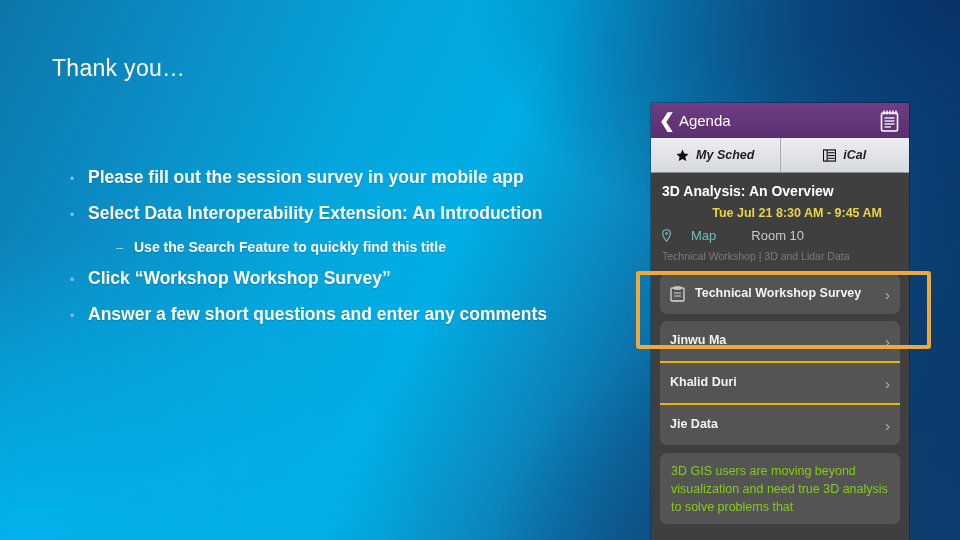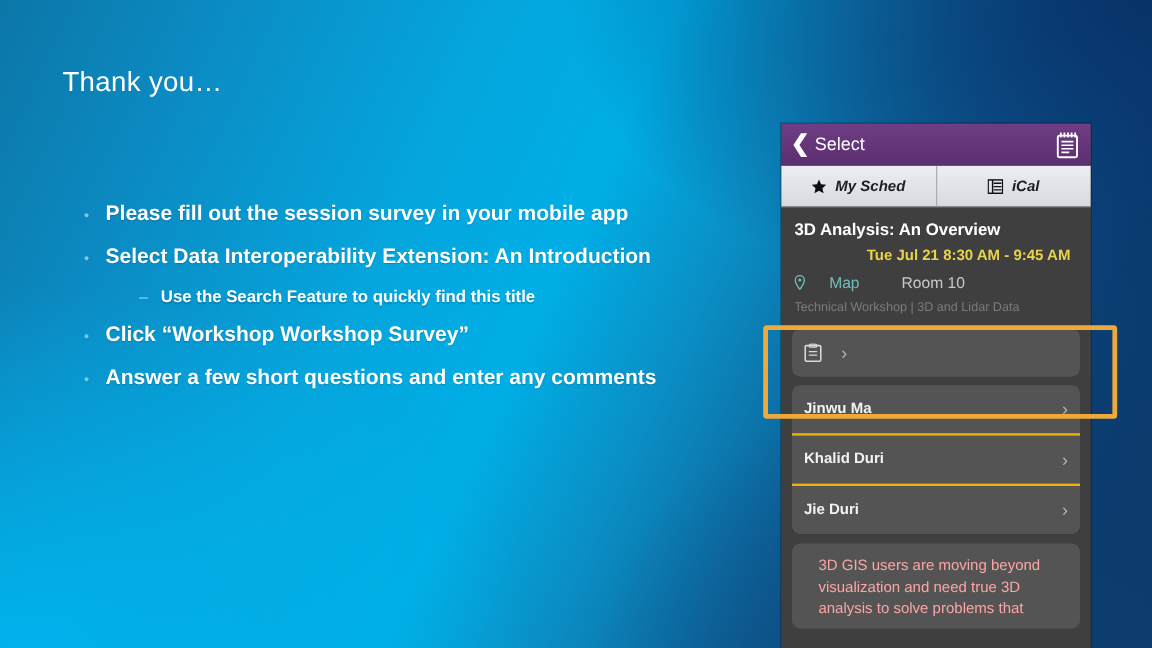--- a/index.html
+++ b/index.html
@@ -151,21 +151,21 @@
     font-size: 12.5px;
     font-weight: bold;
     color: #1c1c22;
     font-style: italic;
   }
   .seg + .seg { border-left: 1px solid #a9acb2; }
   .seg-ico { display: inline-flex; align-items: center; }
 
   
   .session {
-    padding: 10px 17px 5px 11px;
+    padding: 10px 27px 5px 11px;
     background: #3f3f3f;
   }
   .sess-title {
     font-size: 14px;
     font-weight: bold;
     color: #ffffff;
     margin-bottom: 7px;
   }
   .sess-time {
     font-size: 12.5px;
@@ -235,23 +235,22 @@
   .row.speaker .row-label { font-weight: bold; }
 
   .desc-card {
     background: #545454;
     border-radius: 7px;
     margin-top: 8px;
     padding: 10px 11px 8px 11px;
   }
   .desc-text {
     font-size: 12.5px;
-    color: #fca5a5;
+    color: #84cc16;
     line-height: 1.42;
-    margin-left: 11px;
   }
 
   
   #highlight {
     position: absolute;
     left: 636px;
     top: 271px;
     width: 287px;
     height: 70px;
     border: 4px solid #eda93c;
@@ -293,21 +292,21 @@
       <span class="bullet-text">Answer a few short questions and enter any comments</span>
     </div>
 
   </div>
 
   <div id="phone">
 
     <div class="nav-bar">
       <div class="nav-back">
         <span class="chev-left">❮</span>
-        <span class="nav-title">Select</span>
+        <span class="nav-title">Agenda</span>
       </div>
       <span class="nav-notes">
         <svg width="21" height="24" viewBox="0 0 21 24">
           <rect x="2.5" y="4" width="16" height="18" rx="1.5" fill="none" stroke="#ffffff" stroke-width="1.6"></rect>
           <line x1="5" y1="1.5" x2="5" y2="5.5" stroke="#ffffff" stroke-width="1.5"></line>
           <line x1="8" y1="1.5" x2="8" y2="5.5" stroke="#ffffff" stroke-width="1.5"></line>
           <line x1="11" y1="1.5" x2="11" y2="5.5" stroke="#ffffff" stroke-width="1.5"></line>
           <line x1="14" y1="1.5" x2="14" y2="5.5" stroke="#ffffff" stroke-width="1.5"></line>
           <line x1="17" y1="1.5" x2="17" y2="5.5" stroke="#ffffff" stroke-width="1.5"></line>
           <line x1="5.5" y1="9" x2="15.5" y2="9" stroke="#ffffff" stroke-width="1.3"></line>
@@ -362,35 +361,36 @@
       <div class="row-card">
         <div class="row">
           <span class="row-ico">
             <svg width="15" height="16" viewBox="0 0 15 16">
               <rect x="1" y="2" width="13" height="13" rx="1" fill="none" stroke="#d8d8d8" stroke-width="1.3"></rect>
               <rect x="4.5" y="0.7" width="6" height="2.6" rx="0.8" fill="none" stroke="#d8d8d8" stroke-width="1.1"></rect>
               <line x1="4" y1="7" x2="11" y2="7" stroke="#d8d8d8" stroke-width="1.1"></line>
               <line x1="4" y1="10" x2="11" y2="10" stroke="#d8d8d8" stroke-width="1.1"></line>
             </svg>
           </span>
+          <span class="row-label">Technical Workshop Survey</span>
           <span class="row-chev">›</span>
         </div>
       </div>
 
       <div class="row-card">
         <div class="row speaker">
           <span class="row-label">Jinwu Ma</span>
           <span class="row-chev">›</span>
         </div>
         <div class="row speaker">
           <span class="row-label">Khalid Duri</span>
           <span class="row-chev">›</span>
         </div>
         <div class="row speaker">
-          <span class="row-label">Jie Duri</span>
+          <span class="row-label">Jie Data</span>
           <span class="row-chev">›</span>
         </div>
       </div>
 
       <div class="desc-card">
         <div class="desc-text">3D GIS users are moving beyond visualization and need true 3D analysis to solve problems that</div>
       </div>
 
     </div>
 

